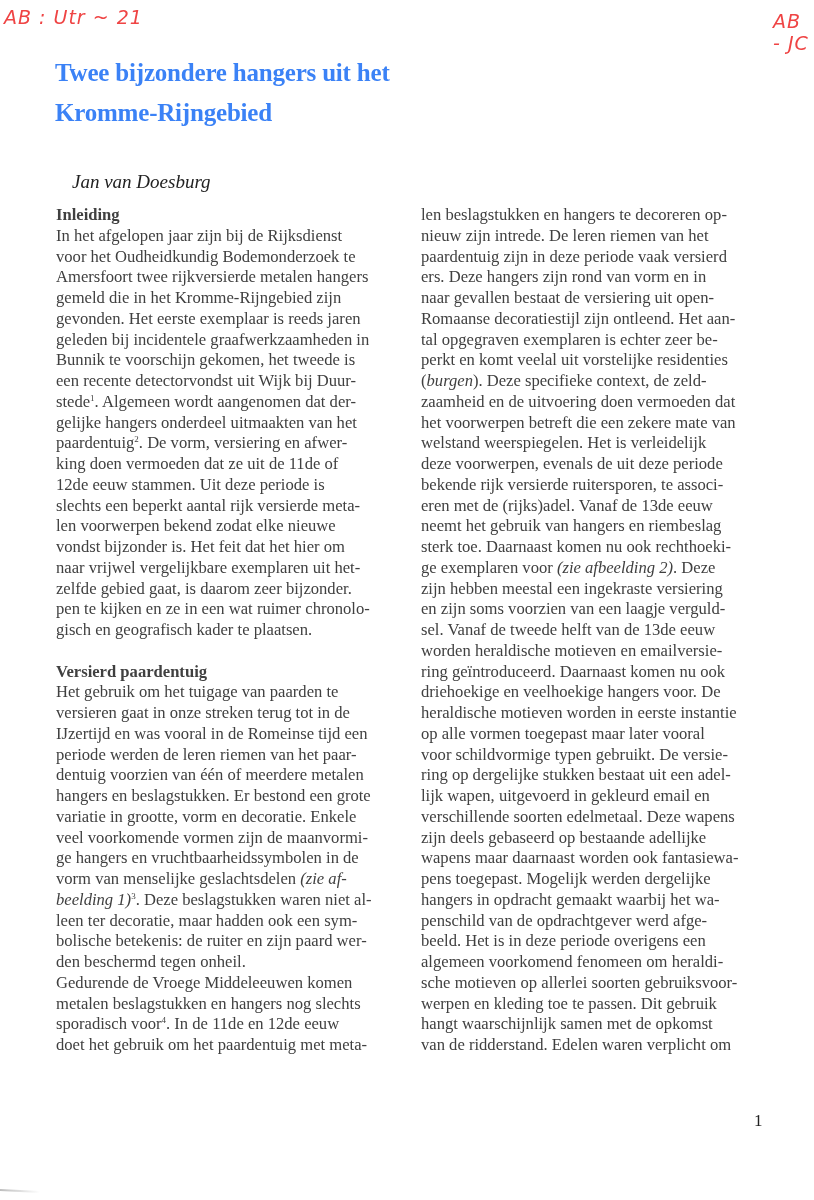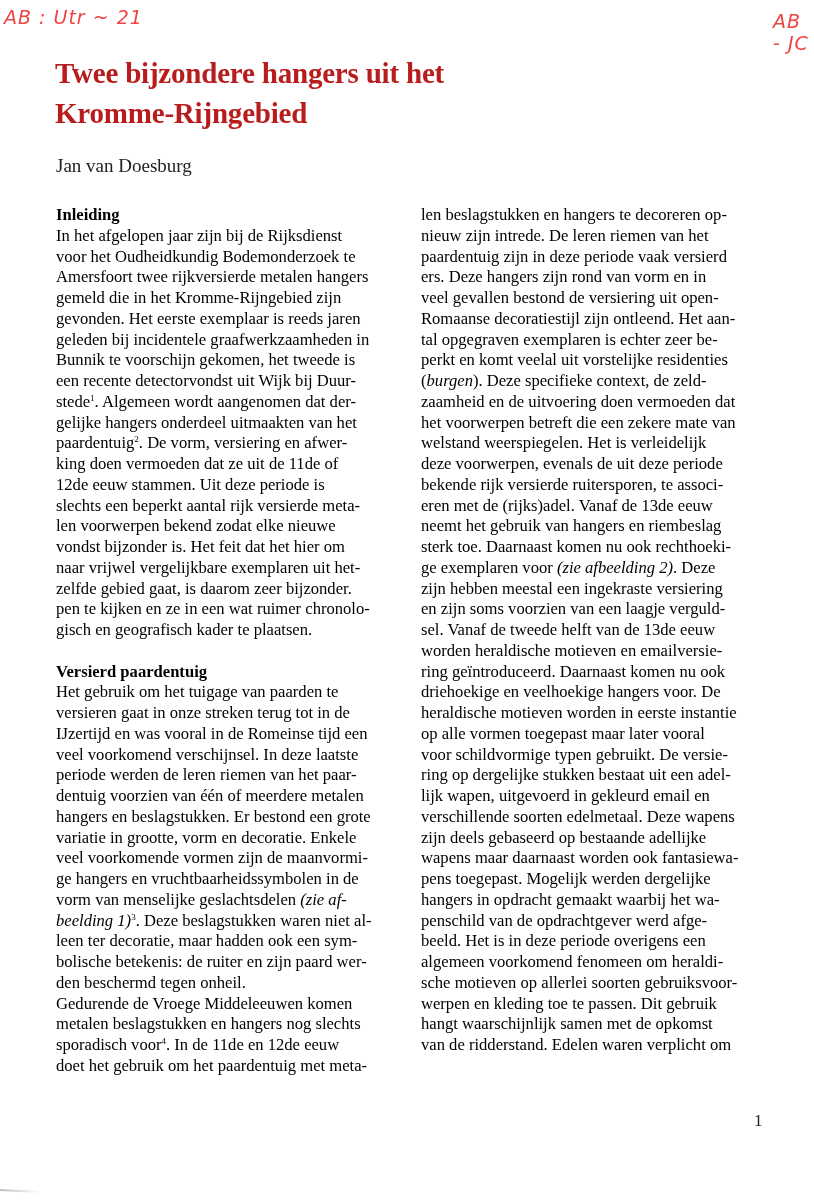--- a/index.html
+++ b/index.html
@@ -34,39 +34,40 @@
       font-size: 19px;
       margin-left: 45px;
     }
     .title {
       position: absolute;
       left: 55px;
       top: 53px;
       margin: 0;
       font-family: "Liberation Serif", serif;
       font-weight: bold;
-      font-size: 29px;
+      font-size: 25px;
       line-height: 40px;
-      color: #b91c1c;
+      color: #3b82f6;
       letter-spacing: -0.2px;
     }
     .author {
       position: absolute;
       left: 56px;
       top: 155px;
-      margin: 0;
+      margin: 16px;
+      font-style: italic;
       font-size: 19px;
       color: #222;
     }
     .column {
       position: absolute;
       top: 205px;
       font-size: 16.6px;
       line-height: 20.75px;
-      color: #000000;
+      color: #404040;
     }
     #col-left {
       left: 56px;
       width: 350px;
     }
     #col-right {
       left: 421px;
       width: 352px;
     }
     .line {
@@ -138,21 +139,20 @@
     <span class="line">zelfde gebied gaat, is daarom zeer bijzonder.</span>
     <span class="line">pen te kijken en ze in een wat ruimer chronolo-</span>
     <span class="line">gisch en geografisch kader te plaatsen.</span>
   </div>
   <span class="gap"></span>
   <span class="line heading">Versierd paardentuig</span>
   <div>
     <span class="line">Het gebruik om het tuigage van paarden te</span>
     <span class="line">versieren gaat in onze streken terug tot in de</span>
     <span class="line">IJzertijd en was vooral in de Romeinse tijd een</span>
-    <span class="line">veel voorkomend verschijnsel. In deze laatste</span>
     <span class="line">periode werden de leren riemen van het paar-</span>
     <span class="line">dentuig voorzien van één of meerdere metalen</span>
     <span class="line">hangers en beslagstukken. Er bestond een grote</span>
     <span class="line">variatie in grootte, vorm en decoratie. Enkele</span>
     <span class="line">veel voorkomende vormen zijn de maanvormi-</span>
     <span class="line">ge hangers en vruchtbaarheidssymbolen in de</span>
     <span class="line"><span>vorm van menselijke geslachtsdelen </span><span class="it">(zie af-</span></span>
     <span class="line"><span class="it">beelding 1)</span><sup>3</sup><span>. Deze beslagstukken waren niet al-</span></span>
     <span class="line">leen ter decoratie, maar hadden ook een sym-</span>
     <span class="line">bolische betekenis: de ruiter en zijn paard wer-</span>
@@ -162,21 +162,21 @@
     <span class="line"><span>sporadisch voor</span><sup>4</sup><span>. In de 11de en 12de  eeuw</span></span>
     <span class="line">doet het gebruik om het paardentuig met meta-</span>
   </div>
 </div>
 
 <div id="col-right" class="column">
   <span class="line">len beslagstukken en hangers te decoreren op-</span>
   <span class="line">nieuw zijn intrede. De leren riemen van het</span>
   <span class="line">paardentuig zijn in deze periode vaak versierd</span>
   <span class="line">ers. Deze hangers  zijn rond  van vorm en in</span>
-  <span class="line">veel gevallen bestond de versiering uit open-</span>
+  <span class="line">naar gevallen bestaat de versiering uit open-</span>
   <span class="line">Romaanse decoratiestijl zijn ontleend. Het aan-</span>
   <span class="line">tal opgegraven exemplaren  is echter zeer be-</span>
   <span class="line">perkt en komt veelal uit vorstelijke residenties</span>
   <span class="line"><span>(</span><span class="it">burgen</span><span>). Deze specifieke context, de zeld-</span></span>
   <span class="line">zaamheid en de uitvoering doen vermoeden dat</span>
   <span class="line">het voorwerpen betreft die een zekere mate van</span>
   <span class="line">welstand weerspiegelen. Het is verleidelijk</span>
   <span class="line">deze voorwerpen, evenals de uit deze periode</span>
   <span class="line">bekende rijk versierde ruitersporen, te associ-</span>
   <span class="line">eren met de (rijks)adel. Vanaf de 13de eeuw</span>

